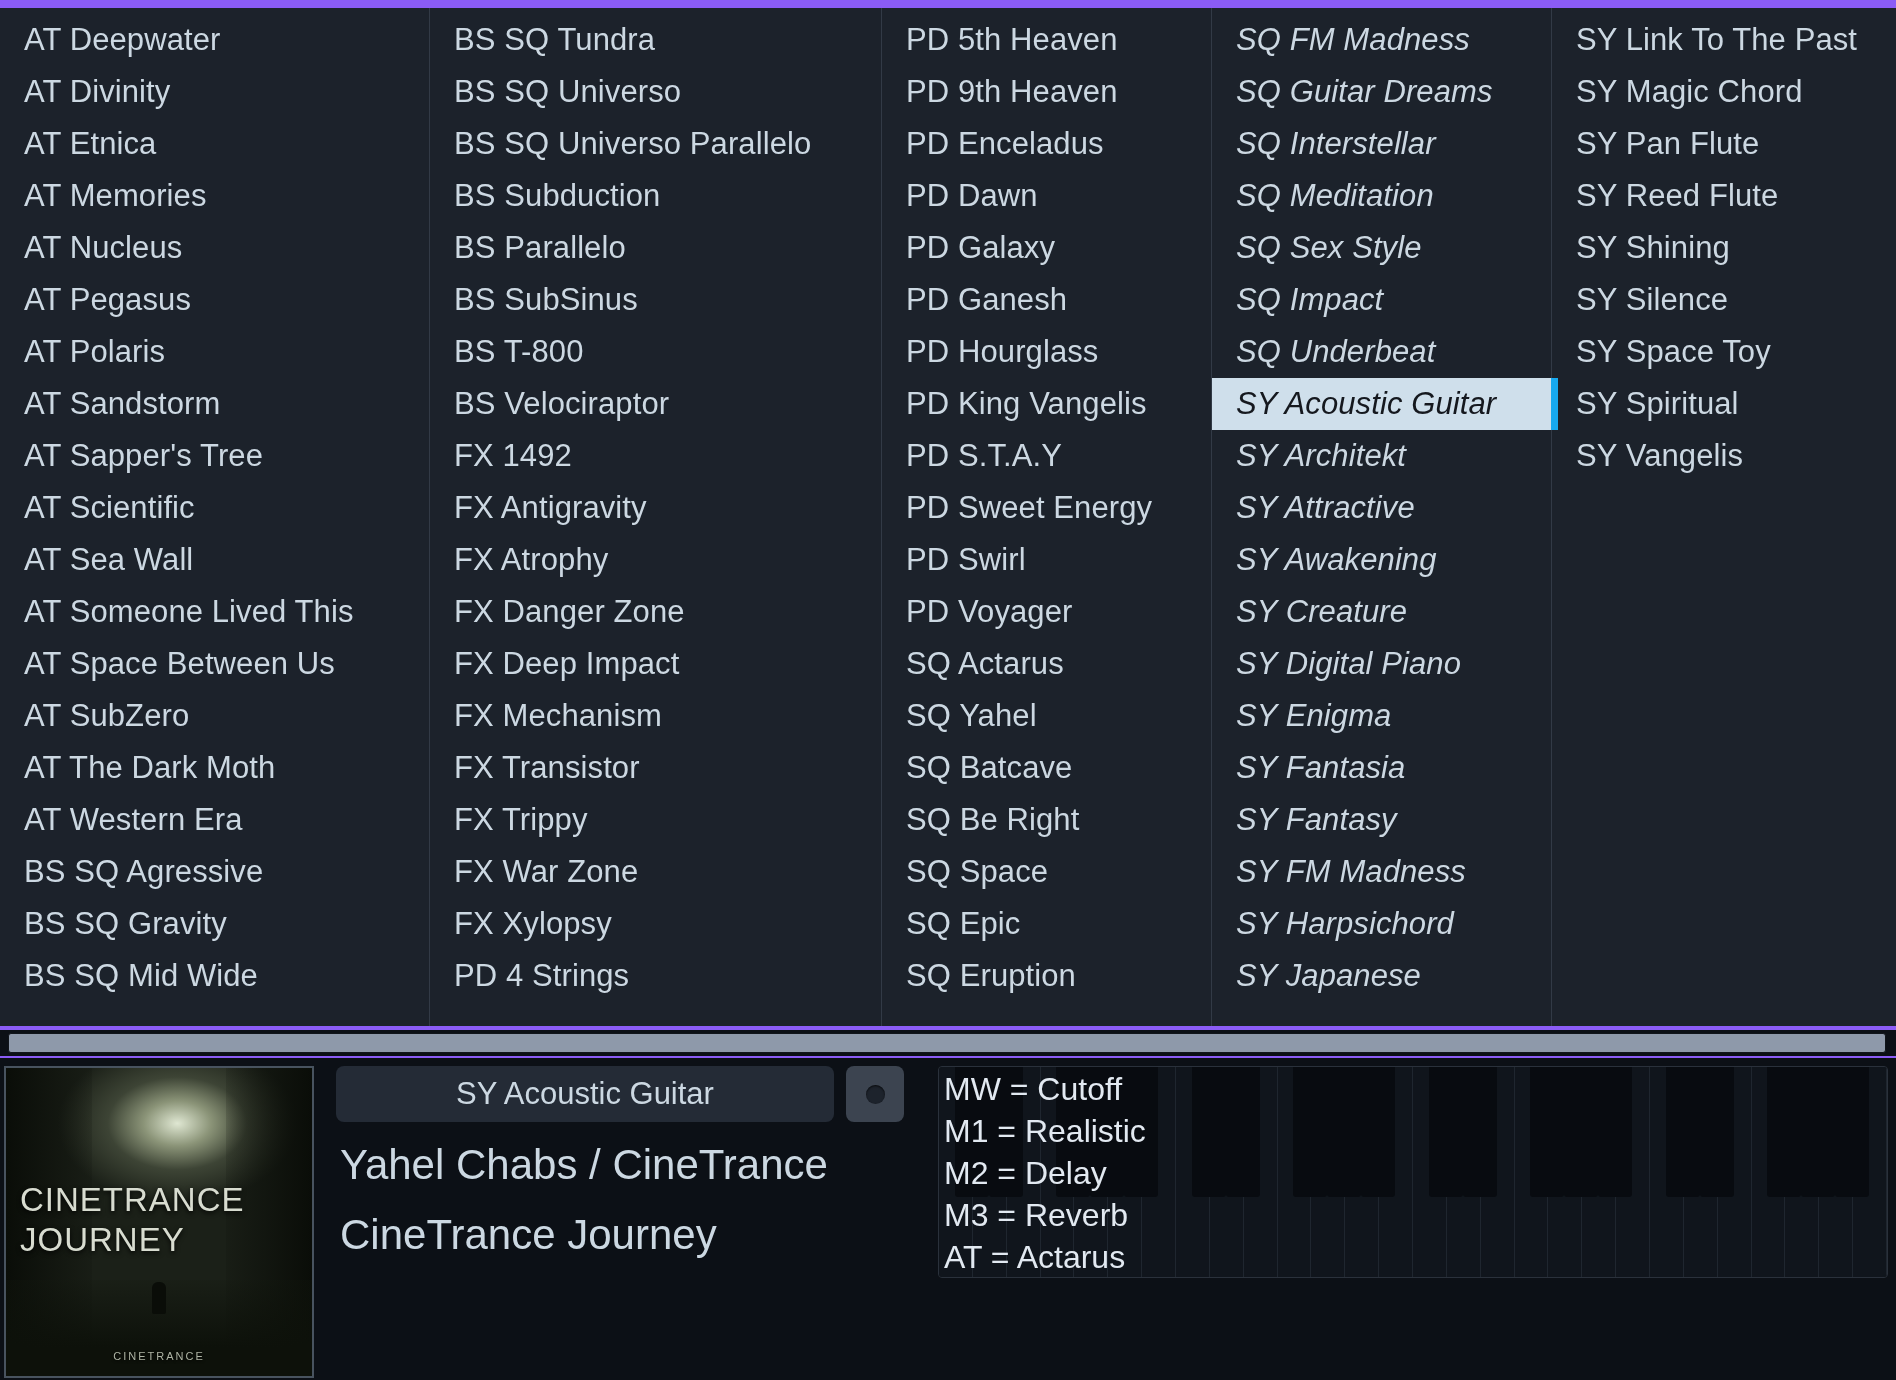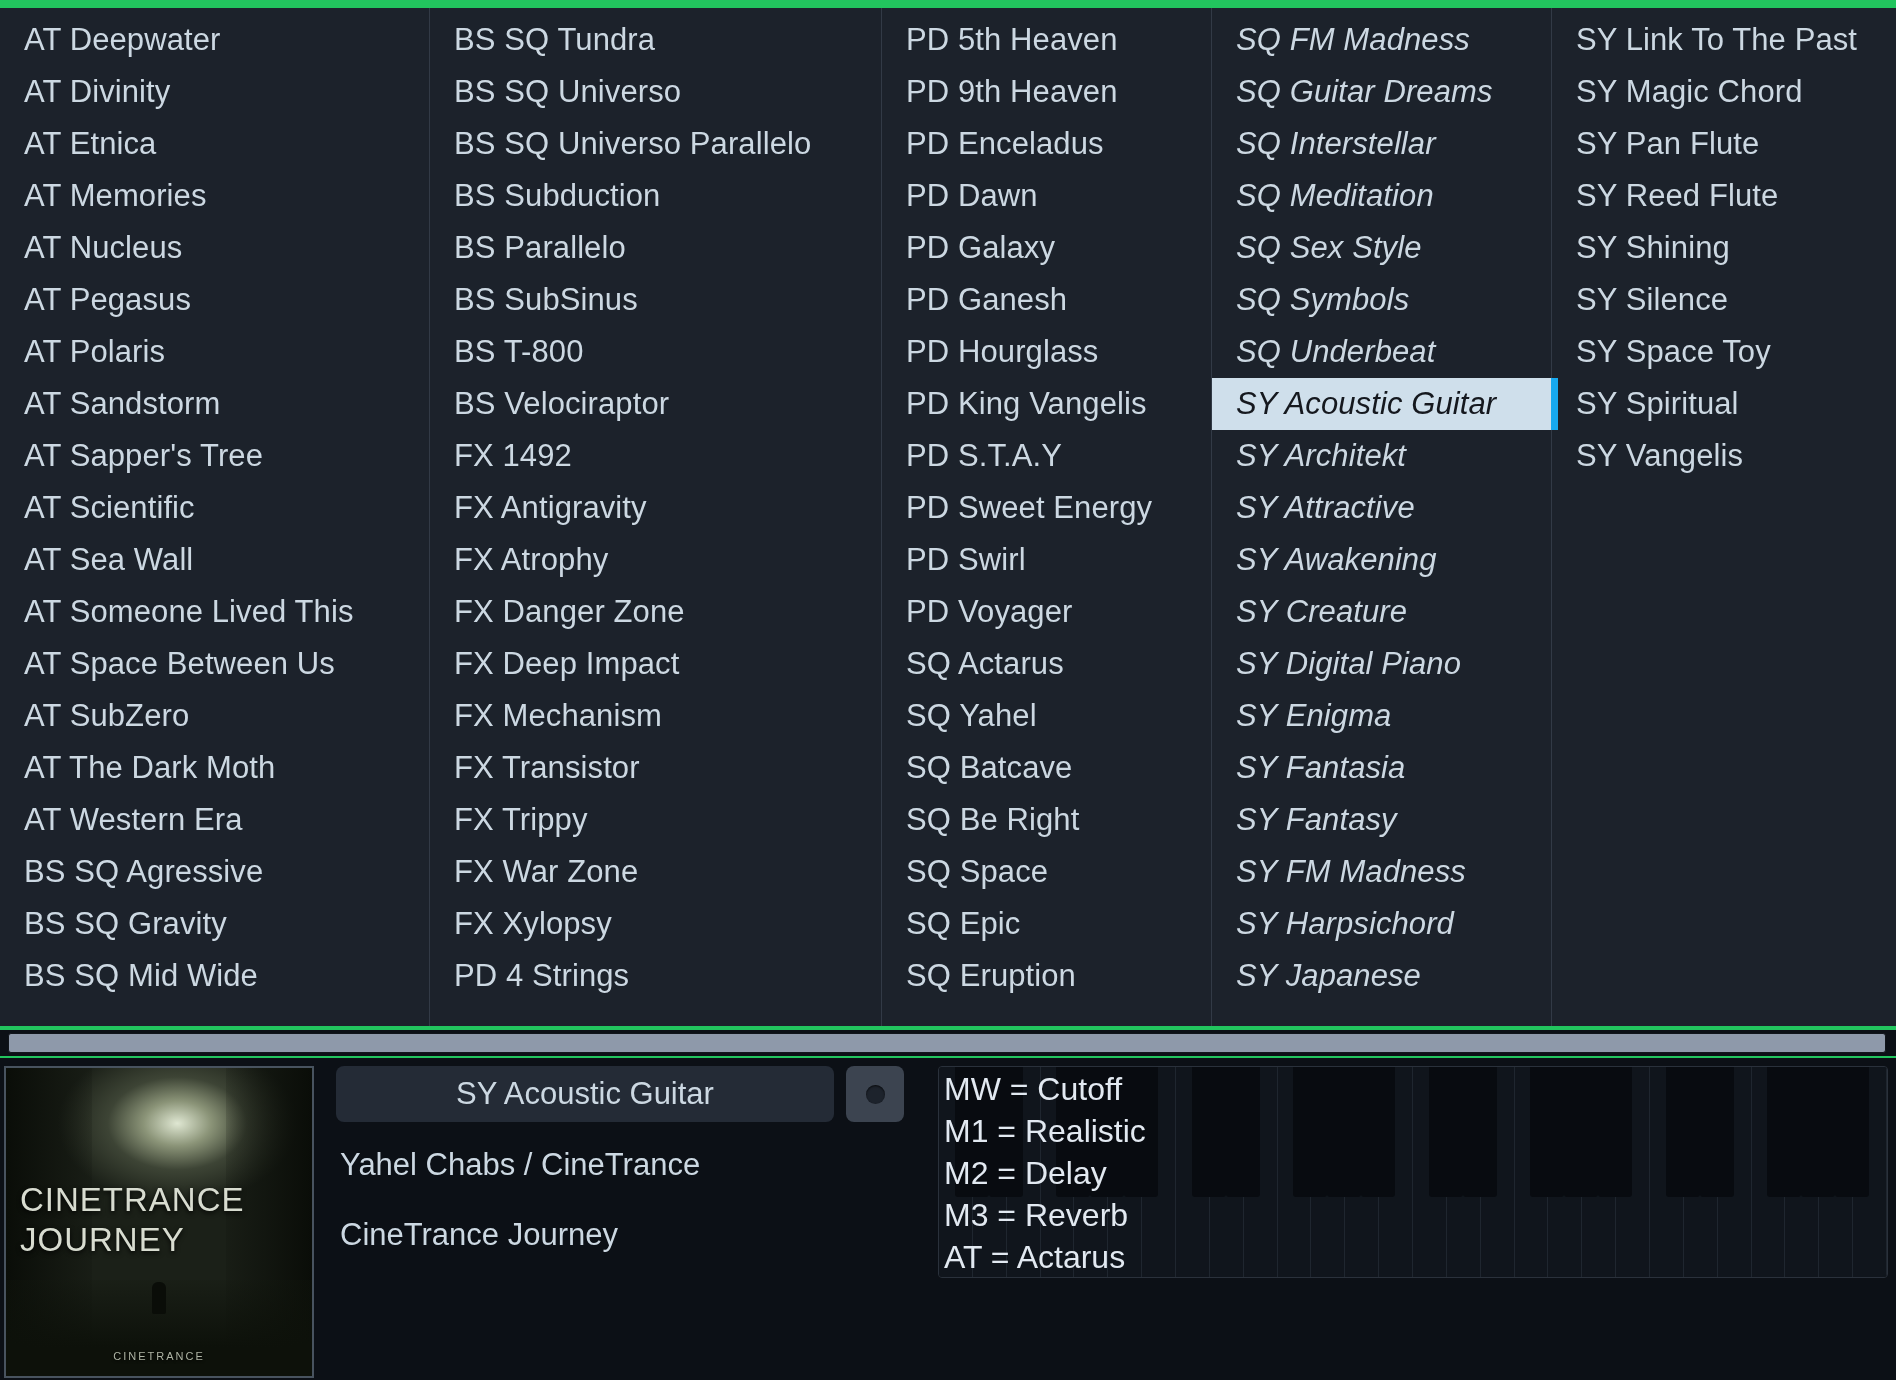--- a/index.html
+++ b/index.html
@@ -5,21 +5,21 @@
   * { box-sizing: border-box; margin: 0; padding: 0; }
   html, body {
     width: 1896px; height: 1380px;
     background: #0c1016;
     font-family: "Liberation Sans", sans-serif;
     overflow: hidden;
   }
   #app {
     position: relative;
     width: 1896px; height: 1380px;
-    background: #22c55e;
+    background: #8b5cf6;
   }
 
   
   .browser {
     position: absolute;
     left: 0; top: 8px;
     width: 1896px; height: 1018px;
     background: #1c222b;
     display: flex;
     flex-direction: row;
@@ -137,21 +137,21 @@
     border-radius: 8px;
     display: flex; align-items: center; justify-content: center;
   }
   .fav-dot {
     width: 19px; height: 19px; border-radius: 50%;
     background: #1d232c;
     box-shadow: inset 0 1px 2px rgba(0,0,0,.7);
   }
   .meta-line {
     margin-top: 16px;
-    font-size: 31px;
+    font-size: 42px;
     color: #ccd8e2;
     padding-left: 4px;
     line-height: 54px;
   }
 
   
   .keyboard {
     position: absolute;
     left: 938px; top: 8px;
     width: 950px; height: 212px;
@@ -259,21 +259,21 @@
         <div class="preset-item">SQ Space</div>
         <div class="preset-item">SQ Epic</div>
         <div class="preset-item">SQ Eruption</div>
       </div>
     <div class="preset-col col-w4" id="c3">
         <div class="preset-item">SQ FM Madness</div>
         <div class="preset-item">SQ Guitar Dreams</div>
         <div class="preset-item">SQ Interstellar</div>
         <div class="preset-item">SQ Meditation</div>
         <div class="preset-item">SQ Sex Style</div>
-        <div class="preset-item">SQ Symbols</div>
+        <div class="preset-item">SQ Impact</div>
         <div class="preset-item">SQ Underbeat</div>
         <div class="preset-item selected">SY Acoustic Guitar</div>
         <div class="preset-item">SY Architekt</div>
         <div class="preset-item">SY Attractive</div>
         <div class="preset-item">SY Awakening</div>
         <div class="preset-item">SY Creature</div>
         <div class="preset-item">SY Digital Piano</div>
         <div class="preset-item">SY Enigma</div>
         <div class="preset-item">SY Fantasia</div>
         <div class="preset-item">SY Fantasy</div>

